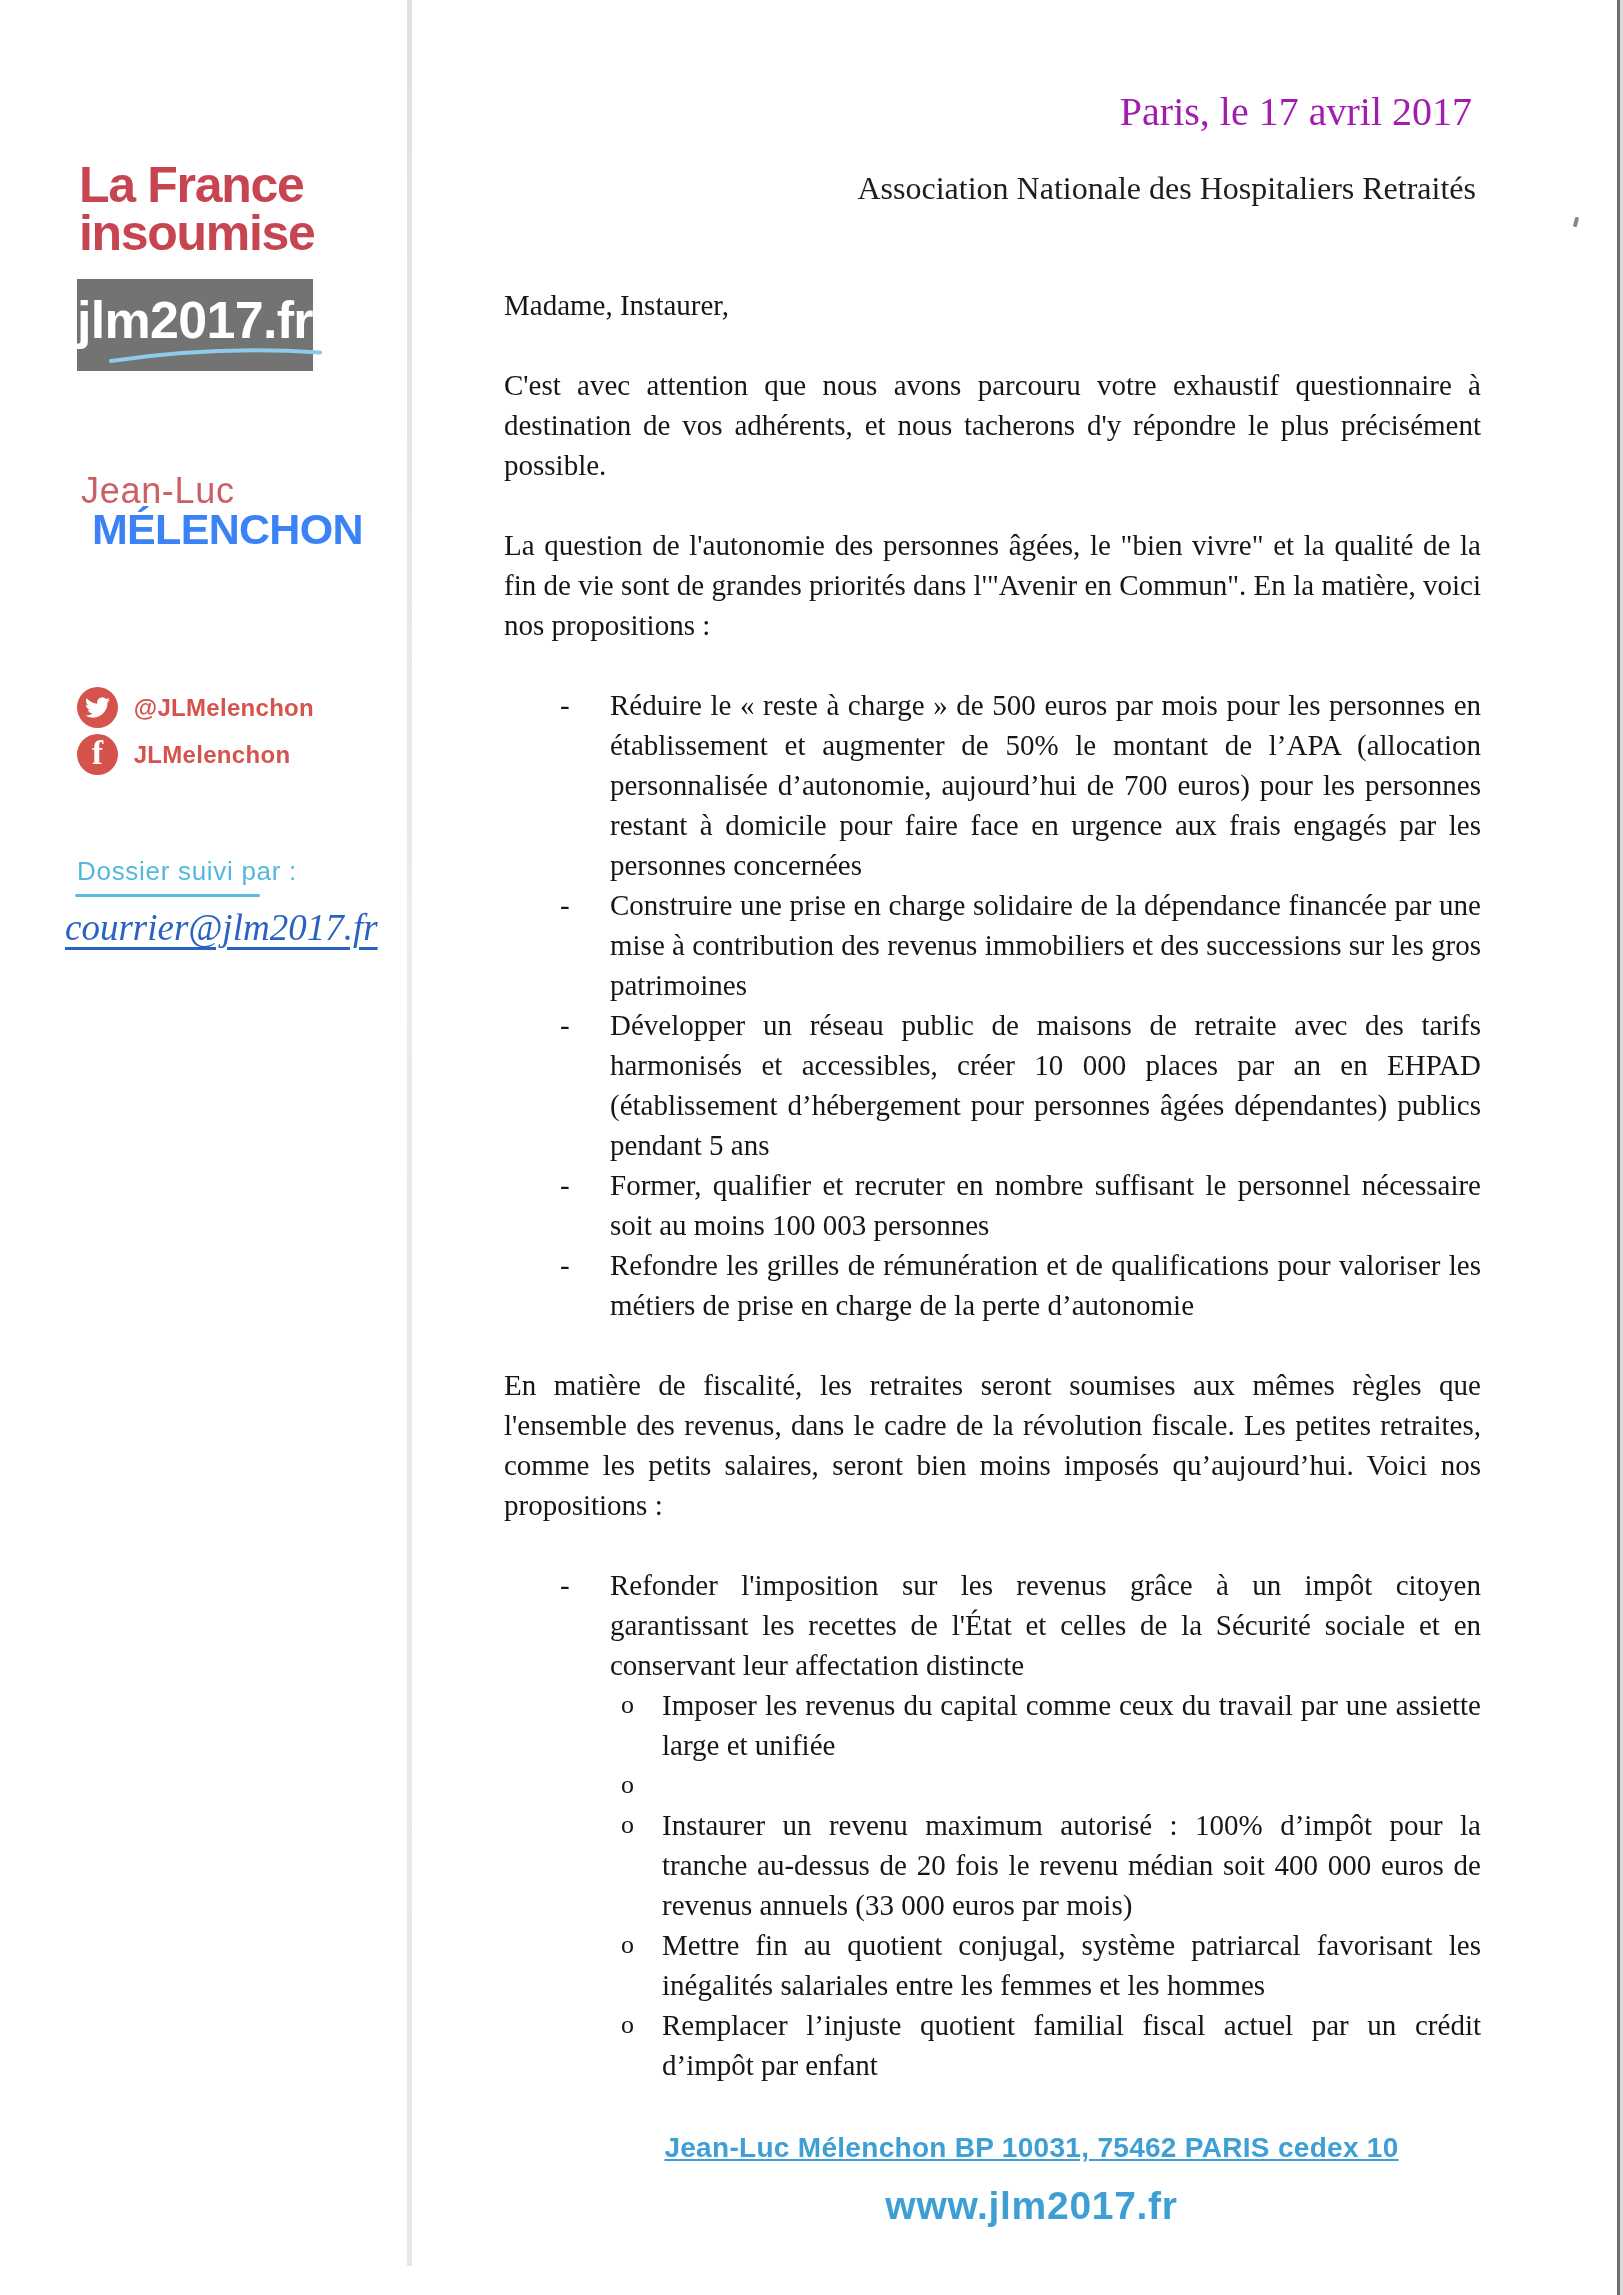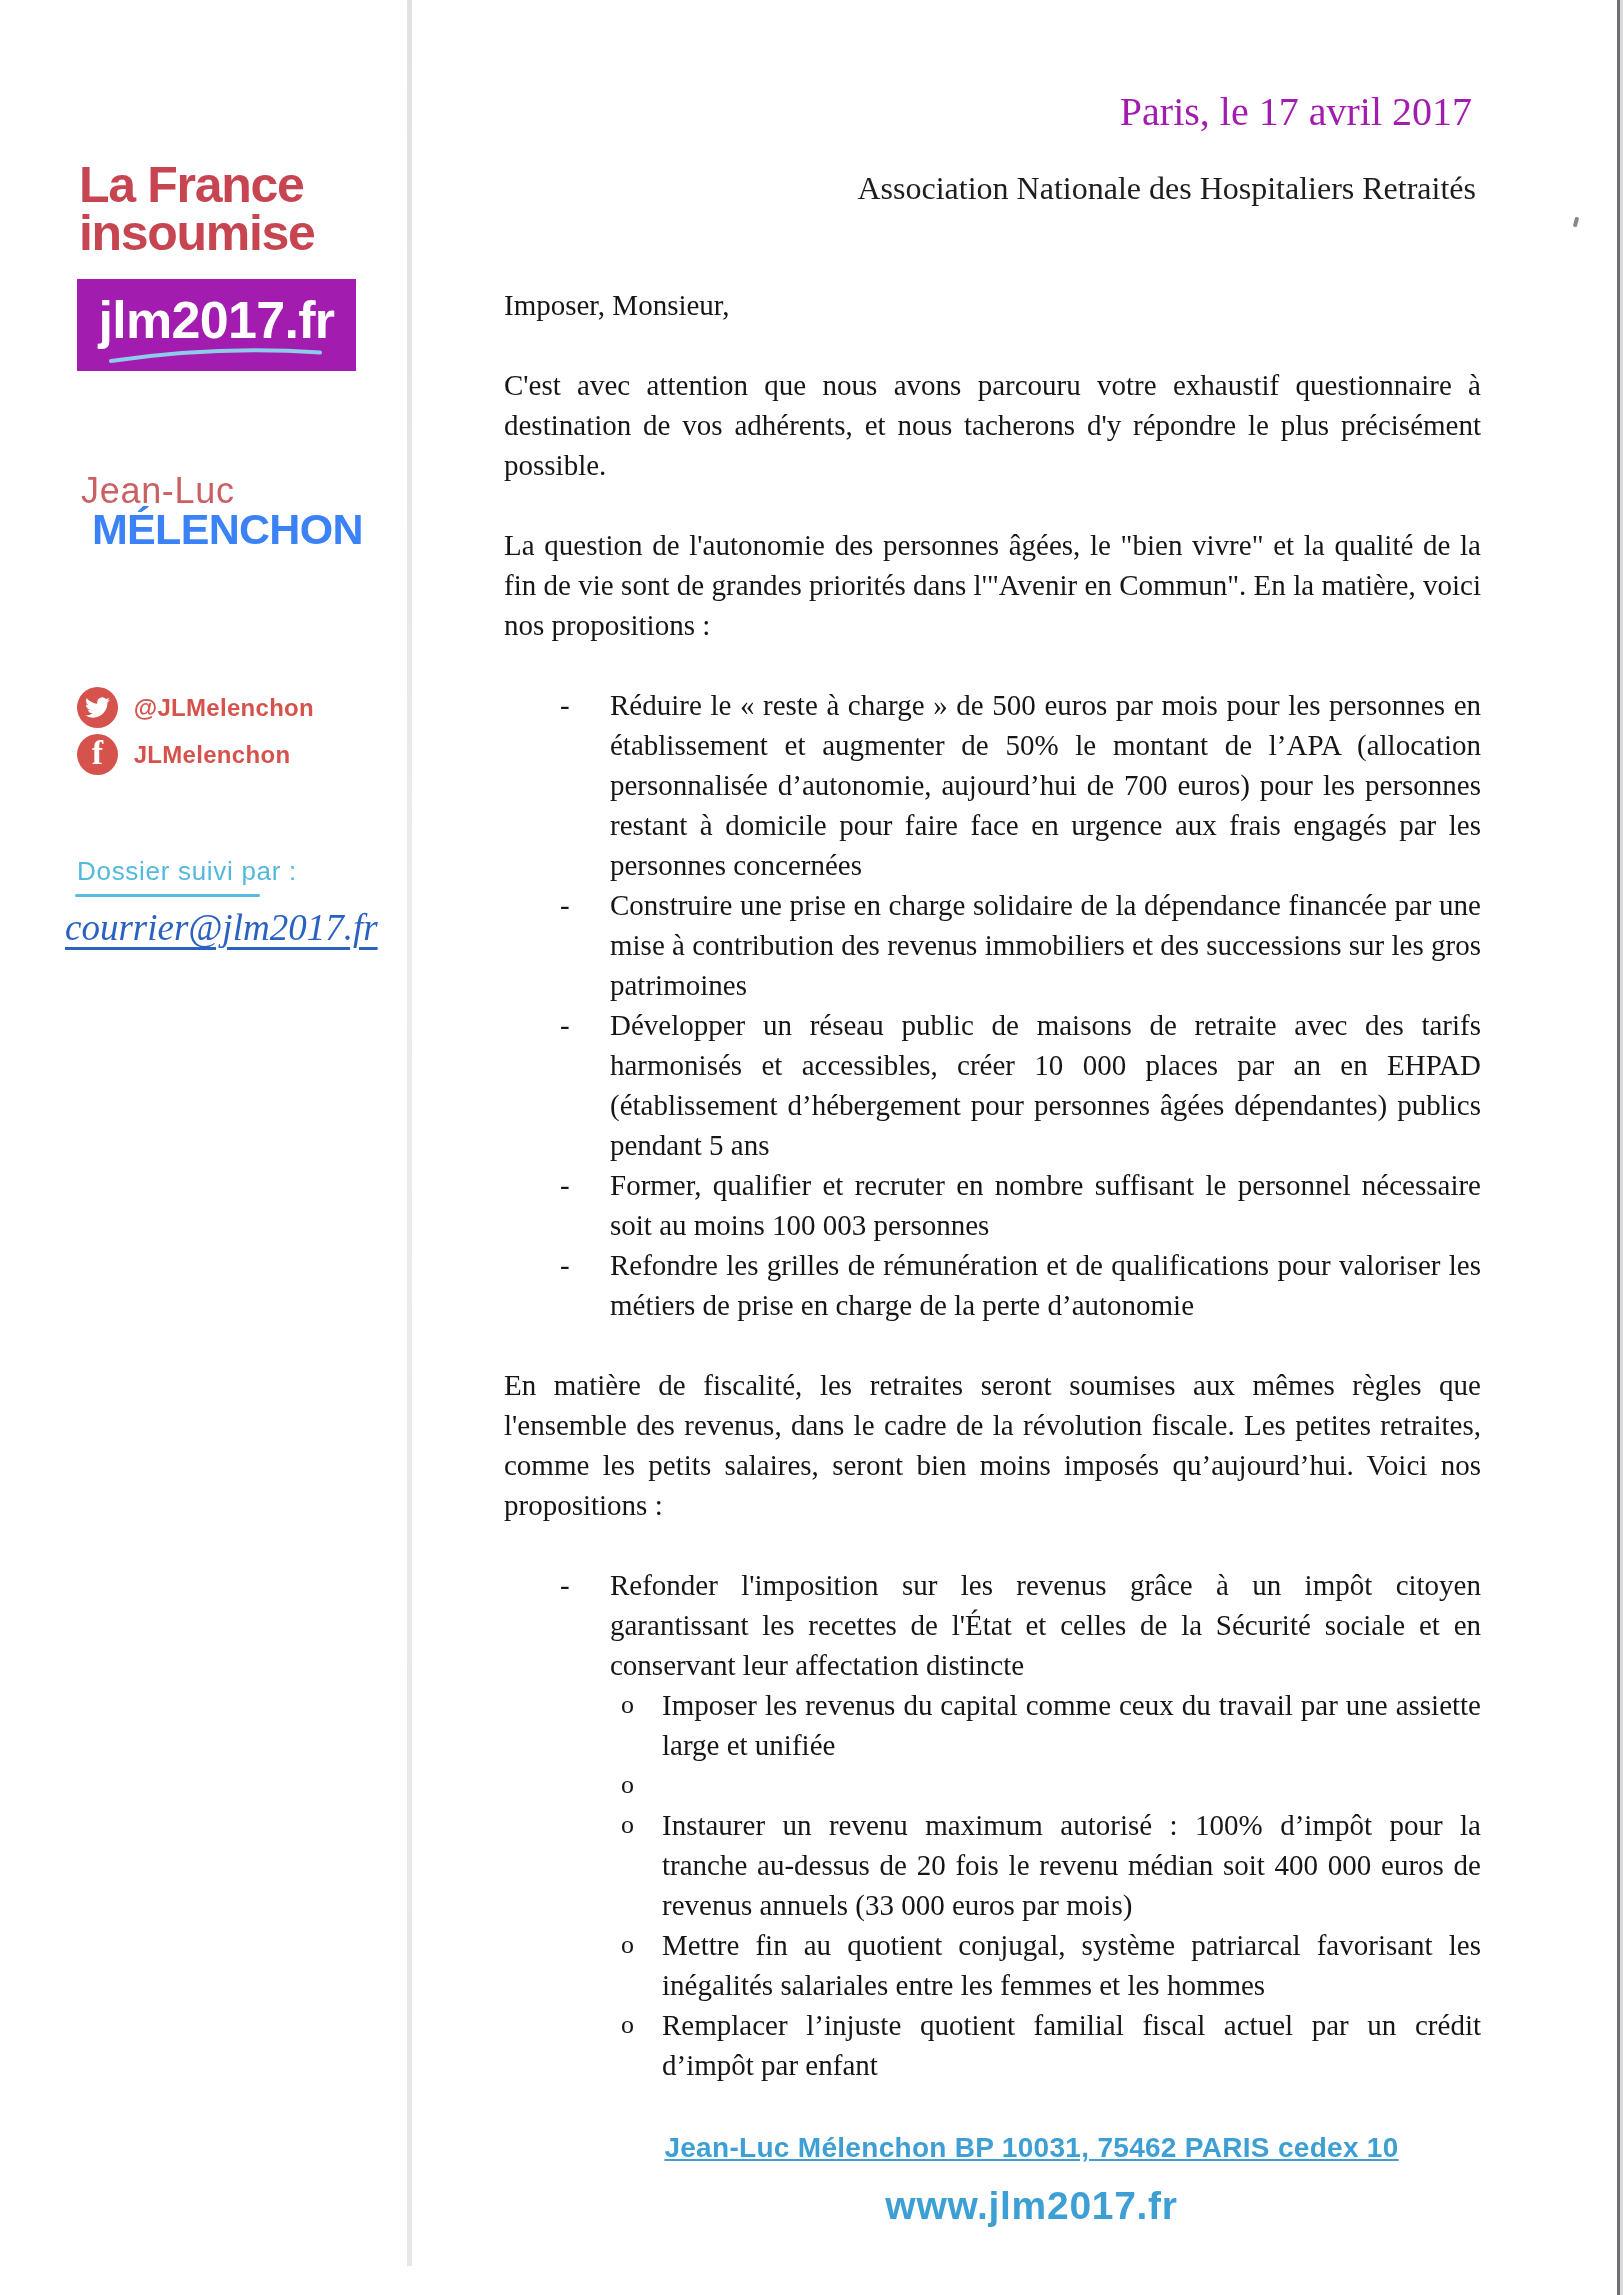--- a/index.html
+++ b/index.html
@@ -35,22 +35,22 @@
   
   .sidebar { position: absolute; left: 0; top: 0; width: 406px; height: 100%; }
 
   .logo-text {
     position: absolute; left: 79px; top: 161px;
     font-family: "Liberation Sans", sans-serif;
     font-weight: bold; font-size: 50px; line-height: 48px;
     color: #c64550; letter-spacing: -1.3px;
   }
   .logo-site-box {
-    position: absolute; left: 77px; top: 279px; width: 279px; height: 92px;
-    background: #a21caf;
+    position: absolute; left: 77px; top: 279px; width: 236px; height: 92px;
+    background: #737373;
     display: flex; align-items: center; justify-content: center;
     cursor: pointer;
   }
   .logo-site-box .site-text {
     font-family: "Liberation Sans", sans-serif;
     font-weight: bold; font-size: 52px; color: #ffffff;
     letter-spacing: -0.7px; margin-top: -9.2px;
   }
   .logo-swash { position: absolute; left: 30px; bottom: 6.5px; width: 217px; height: 21px; }
 
@@ -193,21 +193,21 @@
     <a class="email-link">courrier@jlm2017.fr</a>
   </aside>
 
   <header>
     <div class="date-line">Paris, le 17 avril 2017</div>
     <div class="recipient-line">Association Nationale des Hospitaliers Retraités</div>
   </header>
 
   <main class="letter-body">
 
-    <p>Imposer, Monsieur,</p>
+    <p>Madame, Instaurer,</p>
 
     <p>C'est avec attention que nous avons parcouru votre exhaustif questionnaire à destination de vos adhérents, et nous tacherons d'y répondre le plus précisément possible.</p>
 
     <p>La question de l'autonomie des personnes âgées, le "bien vivre" et la qualité de la fin de vie sont de grandes priorités dans l'"Avenir en Commun". En la matière, voici nos propositions :</p>
 
     <ul class="dash-list">
       <li>
         <span class="marker">-</span>
         <span class="li-text">Réduire le « reste à charge » de 500 euros par mois pour les personnes en établissement et augmenter de 50% le montant de l’APA (allocation personnalisée d’autonomie, aujourd’hui de 700 euros) pour les personnes restant à domicile pour faire face en urgence aux frais engagés par les personnes concernées</span>
       </li>

